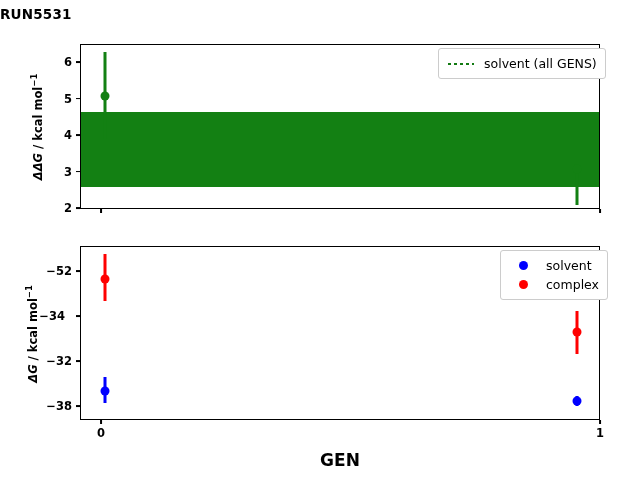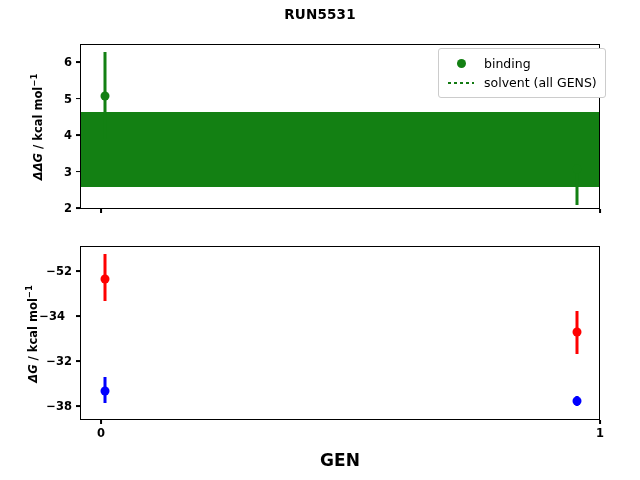--- a/index.html
+++ b/index.html
@@ -3,21 +3,21 @@
 <meta charset="utf-8">
 <style>
   html,body{margin:0;padding:0;}
   body{
     width:640px;height:480px;background:#ffffff;overflow:hidden;
     font-family:"DejaVu Sans","Liberation Sans",sans-serif;
   }
   #fig{position:relative;width:640px;height:480px;}
 
   .title{
-    position:absolute;left:0;top:6px;width:640px;text-align:center;
+    position:absolute;left:0;top:6px;width:640px;
     font-size:13.5px;font-weight:bold;color:#000;letter-spacing:.2px;
   }
 
   
   .axes{position:absolute;box-sizing:border-box;border:1.9px solid #000;background:#fff;overflow:hidden;}
   #ax-top{left:80px;top:44px;width:520px;height:165px;}
   #ax-bot{left:80px;top:246px;width:520px;height:174px;}
 
   
   .ytick{
@@ -98,26 +98,20 @@
   <div class="xtickmark" style="left:101px;top:209px"></div>
   <div class="xtickmark" style="left:600px;top:209px"></div>
 
   <div class="ylabel" id="ylab-top" style="left:-43px;top:119px;width:160px;">
     <i>ΔΔG</i><span> / kcal mol</span><span class="sup">−1</span>
   </div>
 
   <div class="legend" id="leg-top" style="left:438px;top:48px;">
     <div class="legrow">
       <span class="legkey">
-          <span class="legdot" id="lk-bind" style="background: rgb(19, 128, 19);"></span>
-        </span>
-      <span class="legtxt">binding</span>
-    </div>
-    <div class="legrow">
-      <span class="legkey">
           <span class="legdots"></span>
         </span>
       <span class="legtxt">solvent (all GENS)</span>
     </div>
   </div>
 
   <div class="axes" id="ax-bot">
     <div class="ebar" id="eb-c0" style="left: 23.6364px; top: 7.40903px; height: 46.4748px; background: rgb(255, 0, 0);"></div>
     <div class="ebar" id="eb-c1" style="left: 496.364px; top: 63.9871px; height: 42.6581px; background: rgb(255, 0, 0);"></div>
     <div class="ebar" id="eb-s0" style="left: 23.6364px; top: 130.219px; height: 25.8194px; background: rgb(0, 0, 255);"></div>
@@ -142,14 +136,28 @@
   <div class="xtickmark" style="left:600px;top:420px"></div>
   <div class="xtick" style="left:101px;top:426px">0</div>
   <div class="xtick" style="left:600px;top:426px">1</div>
 
   <div class="ylabel" id="ylab-bot" style="left:-48px;top:326px;width:160px;">
     <i>ΔG</i><span> / kcal mol</span><span class="sup">−1</span>
   </div>
 
   <div class="xlabel" style="top:450px">GEN</div>
 
+  <div class="legend" id="leg-bot" style="left:500px;top:250px;">
+    <div class="legrow">
+      <span class="legkey">
+          <span class="legdot" id="lk-solv" style="background: rgb(0, 0, 255);"></span>
+        </span>
+      <span class="legtxt">solvent</span>
+    </div>
+    <div class="legrow">
+      <span class="legkey">
+          <span class="legdot" id="lk-cplx" style="background: rgb(255, 0, 0);"></span>
+        </span>
+      <span class="legtxt">complex</span>
+    </div>
+  </div>
 
 </div>
 
 </body></html>

